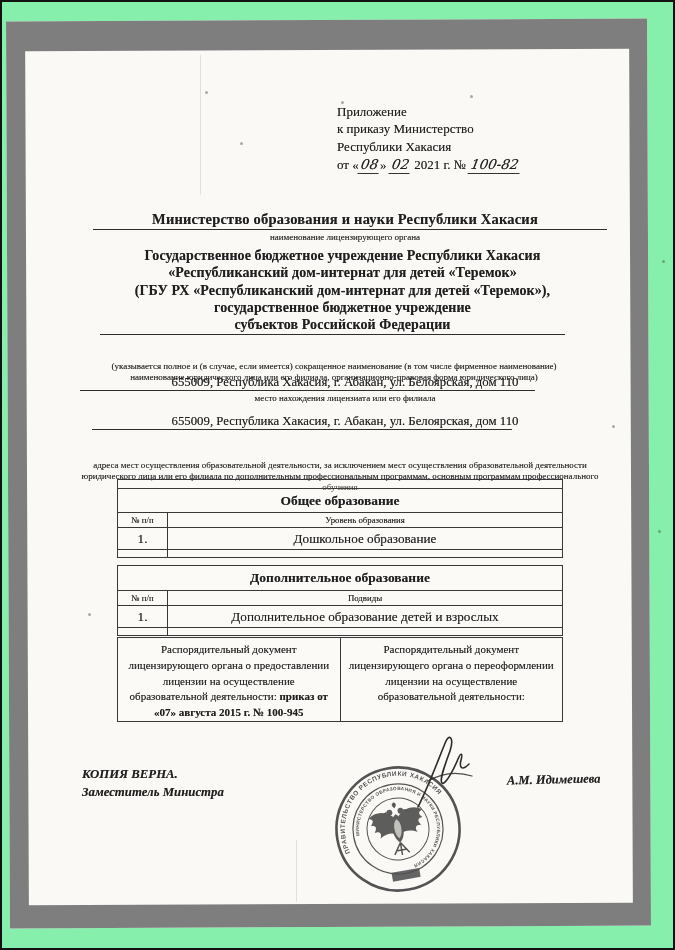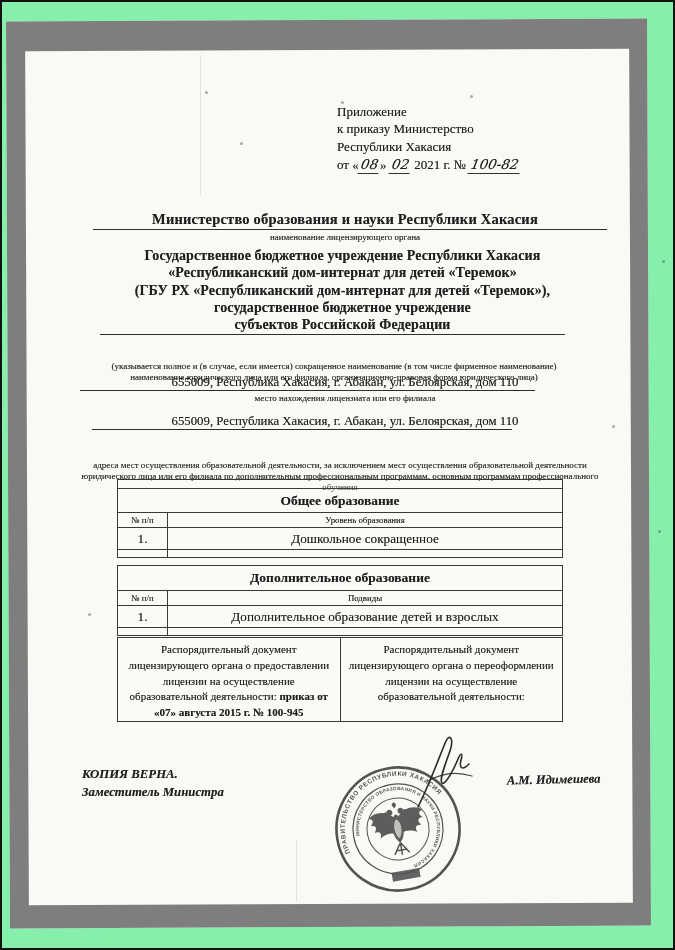--- a/index.html
+++ b/index.html
@@ -109,21 +109,21 @@
 
   <div class="tbl txt" style="top:479px;">
     <div class="trow t-thin"></div>
     <div class="trow t-title">Общее образование</div>
     <div class="trow t-head">
       <div class="cnum">№ п/п</div>
       <div class="cval">Уровень образования</div>
     </div>
     <div class="trow t-data">
       <div class="cnum">1.</div>
-      <div class="cval">Дошкольное сокращенное</div>
+      <div class="cval">Дошкольное образование</div>
     </div>
     <div class="trow t-thin">
       <div class="cnum"></div>
       <div class="cval"></div>
     </div>
   </div>
 
   <div class="tbl txt" style="top:565px;font-family:Liberation Serif, serif;">
     <div class="trow t-title">Дополнительное образование</div>
     <div class="trow t-head">

